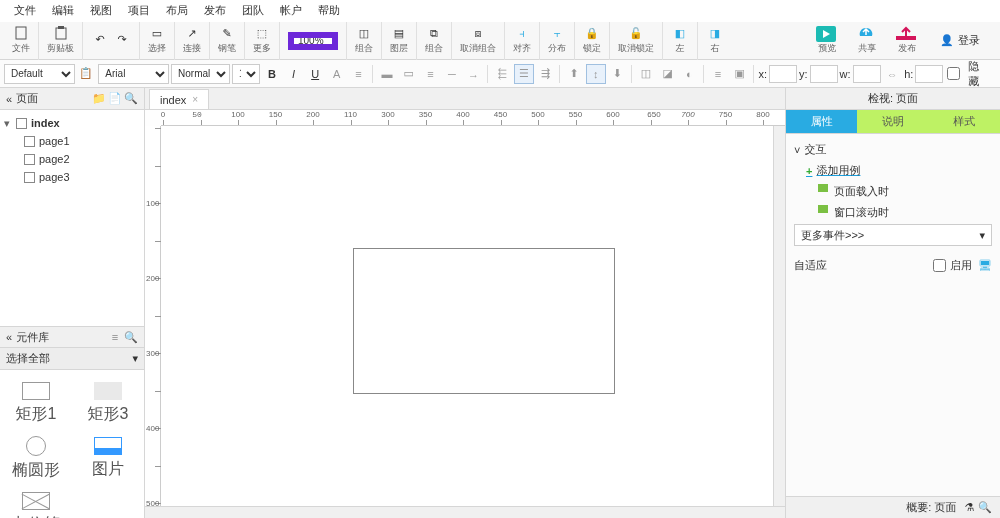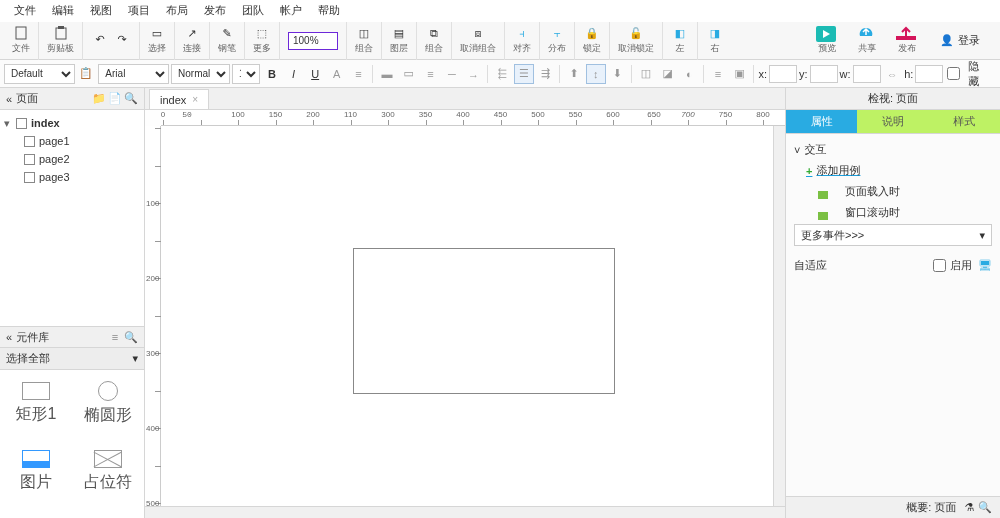--- a/index.html
+++ b/index.html
@@ -6,21 +6,21 @@
 body{background:#fff;width:1000px;height:518px;overflow:hidden;position:relative}
 .menubar{height:22px;background:#fff;display:flex;align-items:center;padding:0 6px;border-bottom:1px solid transparent}
 .menubar .mi{padding:3px 8px;cursor:default}
 .toolbar{height:38px;background:#f7f7f7;border-bottom:1px solid #d6d6d6;display:flex;align-items:center;padding:0 4px}
 .tgrp{display:flex;flex-direction:column;align-items:center;justify-content:center;padding:0 8px;border-right:1px solid #e0e0e0;height:38px;min-width:34px}
 .tgrp.nb{border-right:none}
 .tgrp .ic{width:18px;height:14px;display:flex;align-items:center;justify-content:center;margin-bottom:2px}
 .tgrp .lb{font-size:9px;color:#666;white-space:nowrap}
 .tgrp.two{flex-direction:row;gap:4px}
 .tgrp.two .col{display:flex;flex-direction:column;align-items:center}
-.zoom{width:50px;height:18px;border:1px solid #6d28d9;background:#fff;font-size:10px;padding:0 4px}
+.zoom{width:50px;height:18px;border:6px solid #6d28d9;background:#fff;font-size:10px;padding:0 4px}
 .right-tools{margin-left:auto;display:flex;gap:6px;align-items:center;padding-right:6px}
 .rtool{display:flex;flex-direction:column;align-items:center;padding:0 6px}
 .rtool .ic{width:22px;height:16px}
 .rtool .lb{font-size:9px;color:#666}
 .login{display:flex;align-items:center;gap:4px;color:#666;padding:0 10px}
 .fmtbar{height:28px;background:#fbfbfb;border-bottom:1px solid #d6d6d6;display:flex;align-items:center;padding:0 4px;gap:2px}
 .sel{height:20px;border:1px solid #ccc;background:#fff;font-size:10px;padding:0 2px}
 .ibtn{width:20px;height:20px;border:1px solid transparent;background:transparent;display:inline-flex;align-items:center;justify-content:center;color:#999}
 .ibtn.sel-on{background:#e8f1fb;border-color:#a0c0e0}
 .divv{width:1px;height:18px;background:#ddd;margin:0 2px}
@@ -68,21 +68,21 @@
 .sbh{height:12px;background:#f0f0f0;border-top:1px solid #d6d6d6}
 .right{width:215px;border-left:1px solid #d6d6d6;display:flex;flex-direction:column;background:#fbfbfb}
 .rhdr{height:22px;background:#f0f0f0;border-bottom:1px solid #d6d6d6;display:flex;align-items:center;justify-content:center;font-size:10px;color:#555}
 .rtabs{height:24px;display:flex;border-bottom:1px solid #d6d6d6}
 .rtab{flex:1;display:flex;align-items:center;justify-content:center;font-size:11px;background:#bef264;color:#555}
 .rtab.act{background:#29abe2;color:#fff}
 .rbody{flex:1;padding:8px;font-size:11px}
 .sect{margin-bottom:8px}
 .sect .tt{display:flex;align-items:center;gap:4px;color:#333;margin-bottom:6px}
 .addc{color:#1a9fde;text-decoration:underline;margin-left:12px;display:flex;align-items:center;gap:4px}
-.evl{margin-left:24px;margin-top:6px;display:flex;align-items:flex-end;gap:17px}
+.evl{margin-left:24px;margin-top:6px;display:flex;align-items:flex-start;gap:6px}
 .evl .eic{width:10px;height:8px;background:#7bc043}
 .more{width:100%;height:22px;border:1px solid #ccc;background:#fff;display:flex;align-items:center;padding:0 6px;font-size:11px;color:#555;margin-top:4px}
 .more .sp{flex:1}
 .adapt{display:flex;align-items:center;margin-top:12px;font-size:11px}
 .adapt .sp{flex:1}
 .status{height:22px;background:#f0f0f0;border-top:1px solid #d6d6d6;display:flex;align-items:center;padding:0 8px;font-size:10px;color:#666}
 .status .sp{flex:1}
 svg{display:block}
 </style>
 </head>
@@ -313,20 +313,24 @@
         <span>选择全部</span>
         <span class="sp"></span>
         <span>▾</span>
       </div>
     <div class="shapes">
       <div class="shape">
           <div class="sw rect1"></div>
           <span class="nm">矩形1</span>
         </div>
       <div class="shape">
+          <div class="sw rect3"></div>
+          <span class="nm">矩形3</span>
+        </div>
+      <div class="shape">
           <div class="ell"></div>
           <span class="nm">椭圆形</span>
         </div>
       <div class="shape">
           <div class="sw img"></div>
           <span class="nm">图片</span>
         </div>
       <div class="shape">
           <div class="sw ph"></div>
           <span class="nm">占位符</span>
@@ -338,21 +342,21 @@
     <div class="tabbar">
       <div class="tab">
           <span>index</span>
           <span class="cx">×</span>
         </div>
     </div>
     <div class="ruler-h" id="rh">
         <div class="tk" style="left: 2px;"></div>
         <div class="num" style="left: 2px;">0</div>
         <div class="tk" style="left: 39.5px;"></div>
-        <div class="num" style="left: 26px; font-family: Liberation Mono, monospace;">50</div>
+        <div class="num" style="left: 36px; font-family: Liberation Mono, monospace;">50</div>
         <div class="tk" style="left: 77px;"></div>
         <div class="num" style="left: 77px;">100</div>
         <div class="tk" style="left: 114.5px;"></div>
         <div class="num" style="left: 114.5px;">150</div>
         <div class="tk" style="left: 152px;"></div>
         <div class="num" style="left: 152px;">200</div>
         <div class="tk" style="left: 189.5px;"></div>
         <div class="num" style="left: 189.5px;">110</div>
         <div class="tk" style="left: 227px;"></div>
         <div class="num" style="left: 227px;">300</div>

